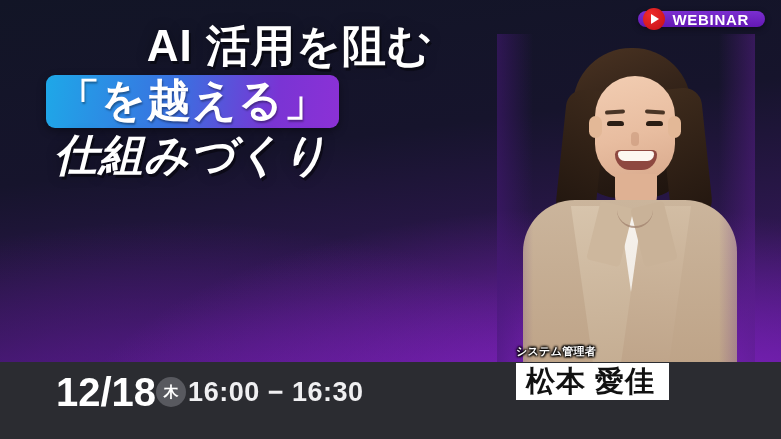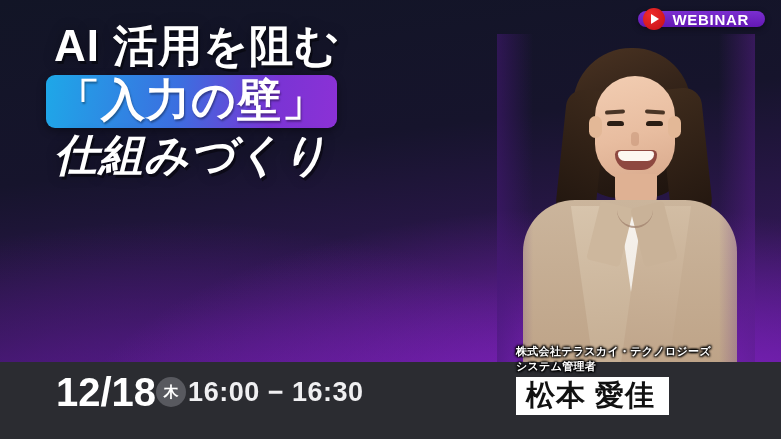--- a/index.html
+++ b/index.html
@@ -118,21 +118,21 @@
   }
 
   
   .headline{position:absolute;left:46px;top:24px;width:480px;}
   .hl-line{
     color:#fff;font-weight:bold;font-size:44px;line-height:1.02;
     letter-spacing:1px;
     text-shadow:2px 3px 0 rgba(0,0,0,.45), 0 0 14px rgba(0,0,0,.3);
     white-space:nowrap;
   }
-  .hl-line.l1{margin-left:8px;}
+  .hl-line.l1{margin-left:8px;text-align:center;}
   .hl-row2{display:flex;align-items:center;margin-top:6px;}
   .hl-box{
     display:inline-block;
     background:linear-gradient(100deg,#1ea8e8 0%,#3b6fe0 45%,#7a34d4 78%,#8c31d6 100%);
     border-radius:9px;
     padding:3px 10px 5px 10px;
     box-shadow:0 3px 8px rgba(0,0,0,.38);
   }
   .hl-box .hl-line{text-shadow:1px 2px 2px rgba(0,0,0,.35);}
   .hl-tail{margin-left:12px;}
@@ -224,36 +224,35 @@
     <span class="play-circle">
       <span class="play-tri"></span>
     </span>
     <span class="webinar-text">WEBINAR</span>
   </div>
 
   <div class="headline">
     <div class="hl-line l1">AI 活用を阻む</div>
     <div class="hl-row2">
       <span class="hl-box">
-        <span class="hl-line">「入力の壁」</span>
+        <span class="hl-line">「を越える」</span>
       </span>
     </div>
     <div class="hl-line l3">仕組みづくり</div>
   </div>
 
 
   <div class="bottom-bar"></div>
 
   <div class="datetime">
     <span class="date-num">12/18</span>
     <span class="dow-circle">木</span>
     <span class="time-range">16:00 − 16:30</span>
   </div>
 
   <div class="speaker">
-    <div class="speaker-org">株式会社テラスカイ・テクノロジーズ</div>
     <div class="speaker-org">システム管理者</div>
     <div class="speaker-name-box">
       <div class="speaker-name">松本 愛佳</div>
     </div>
   </div>
 
 </div>
 
 </body></html>

